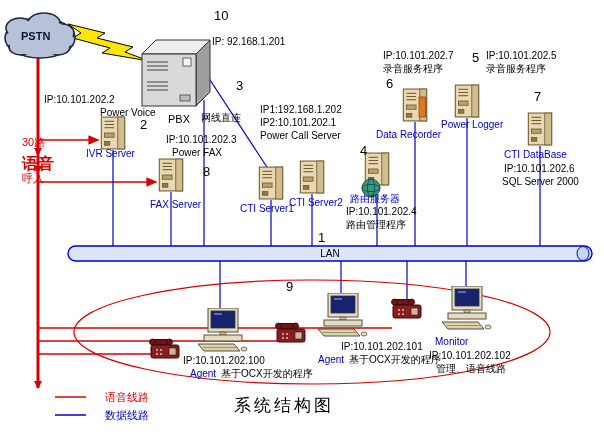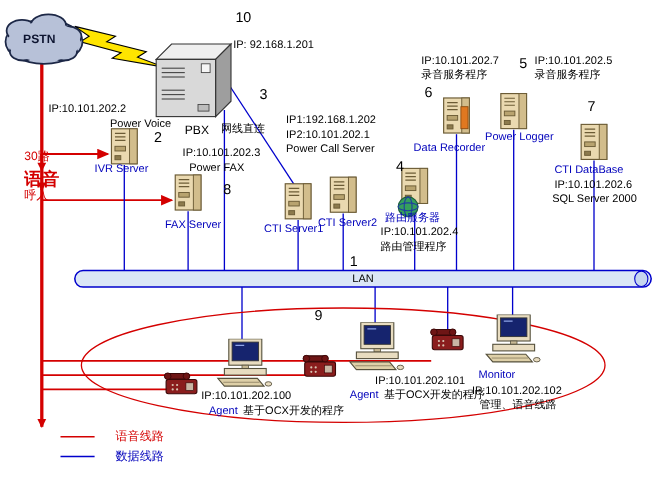--- a/index.html
+++ b/index.html
@@ -216,13 +216,14 @@
   <div class="lbl blue" style="left:318px; top:354px;">Agent</div>
   <div class="lbl" style="left:349px; top:354px;">基于OCX开发的程序</div>
 
   <div class="lbl blue" style="left:408px; top:336px;margin-left:27px;">Monitor</div>
   <div class="lbl" style="left:429px; top:350px;">IP:10.101.202.102</div>
   <div class="lbl" style="left:436px; top:363px;">管理、语音线路</div>
 
   <div class="lbl red legend" style="left:89px; top:391px;">语音线路</div>
   <div class="lbl blue legend" style="left:89px; top:409px;">数据线路</div>
 
+  <div class="lbl title" style="left:234px; top:396px;">系统结构图</div>
 </div>
 
 </body></html>

